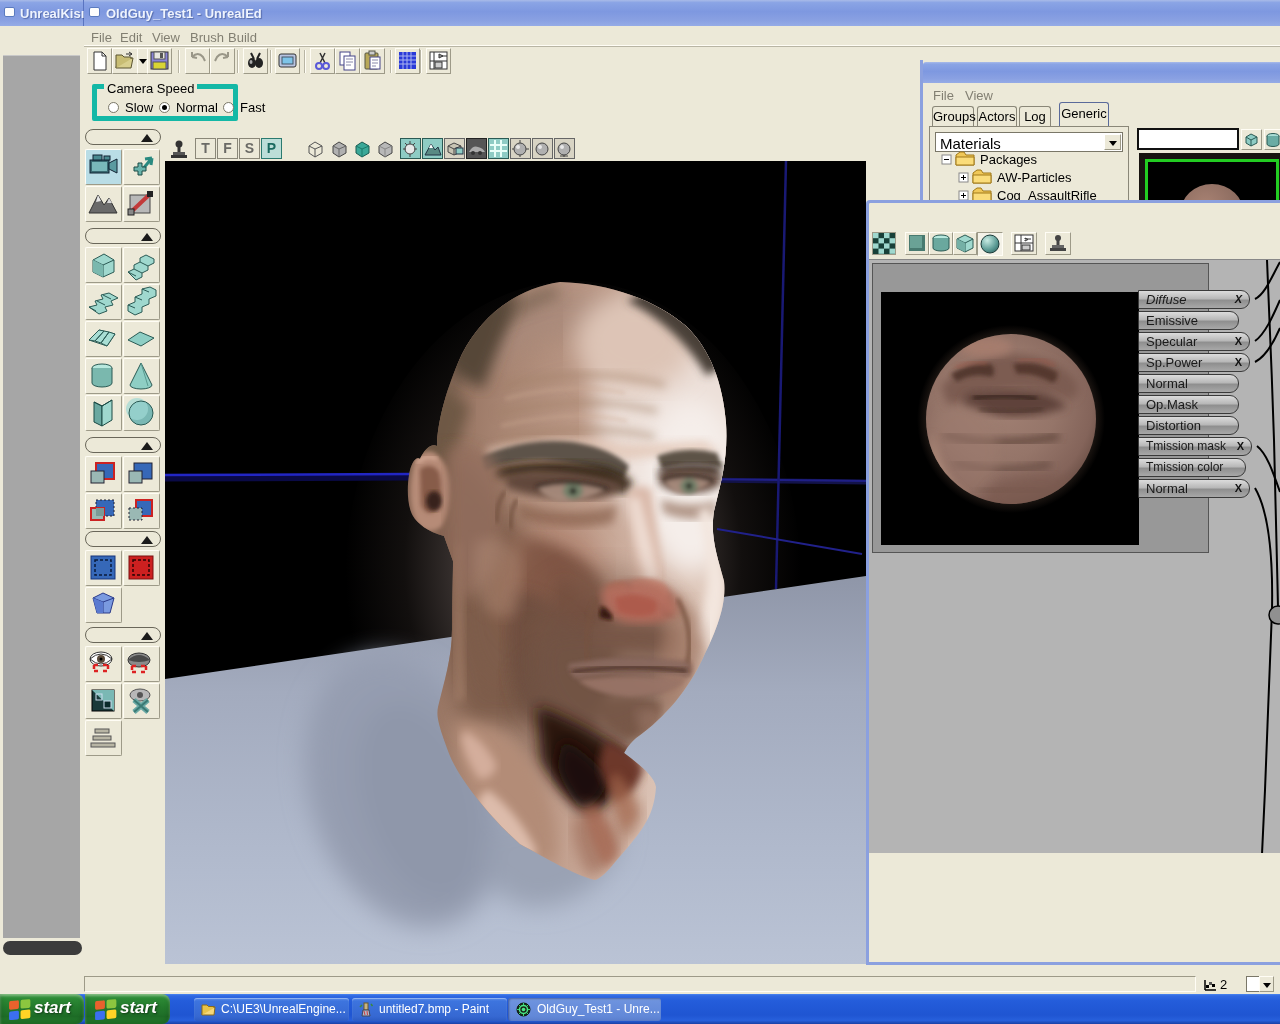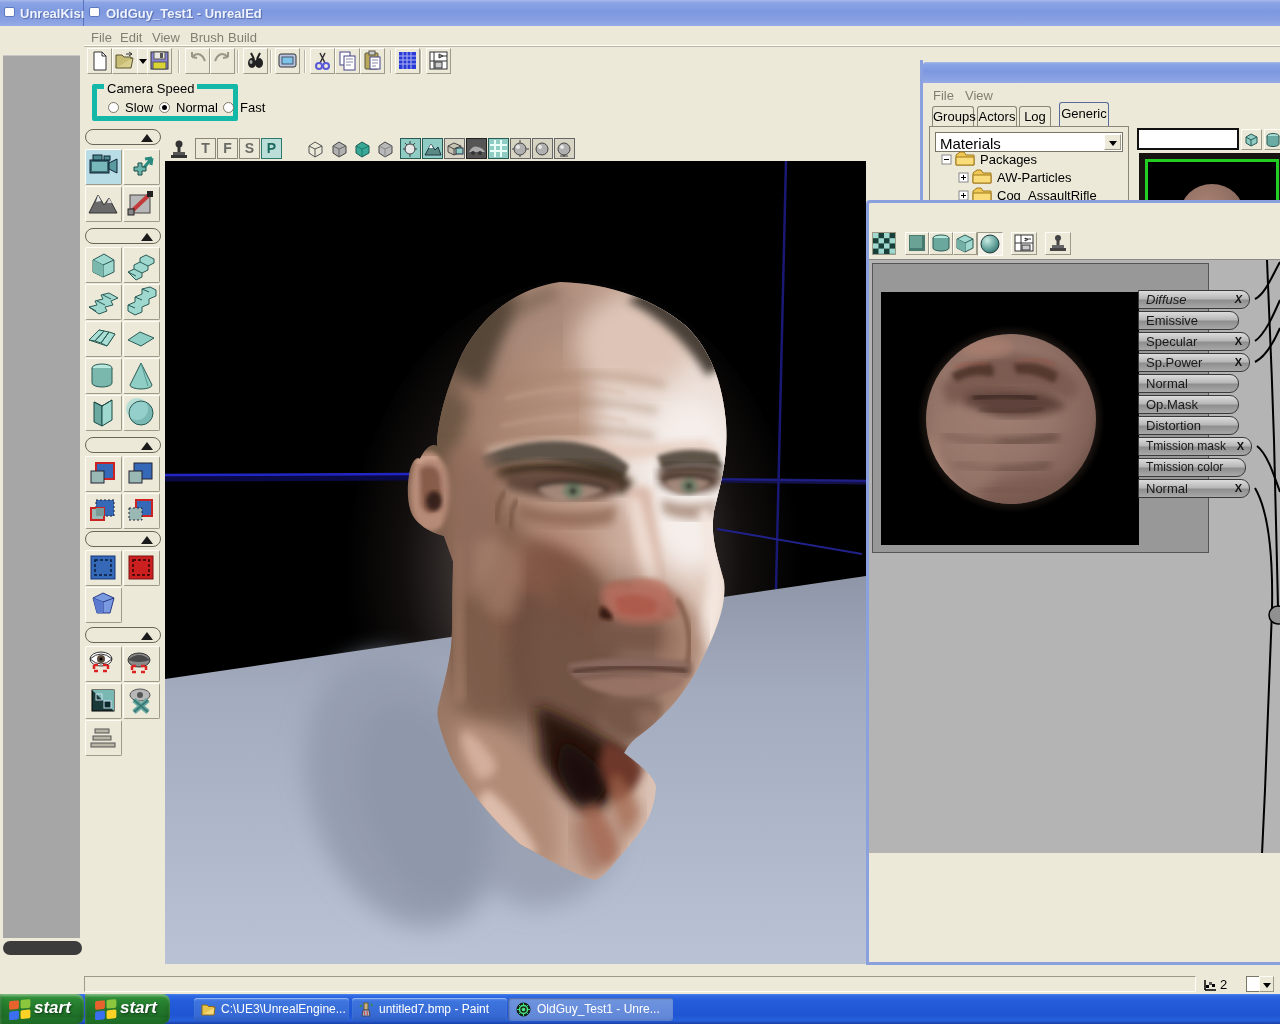--- a/index.html
+++ b/index.html
@@ -772,21 +772,21 @@
   </div>
   <div class="tsk" style="left:352px;width:155px;background:linear-gradient(180deg,#5488e8 0%,#3d74de 15%,#3668d2 80%,#2c5cc4 100%);box-shadow:inset 0 1px 1px rgba(255,255,255,0.4);">
     <svg style="position:absolute;left:7px;top:4px;" width="14" height="15">
         <rect x="5" y="1" width="4" height="7" fill="#c8b484" stroke="#6a5a2a"></rect>
         <path d="M4 8 h6 l1 6 h-8 z" fill="#b0b8c8" stroke="#445"></path>
         <path d="M5 9 l1 4 M8 9 l0.5 4" stroke="#d04040"></path>
         <path d="M3 3 l-2 2 M12 2 l1.5 2" stroke="#3a8a3a" stroke-width="1.5"></path>
       </svg>
     <span style="margin-left:27px;">untitled7.bmp - Paint</span>
   </div>
-  <div class="tsk" style="left:508px;width:165px;background:linear-gradient(180deg,#82a2e4 0%,#6d92de 15%,#6288d8 80%,#5a7ecc 100%);box-shadow:inset 1px 1px 2px rgba(20,40,100,0.5);">
+  <div class="tsk" style="left:508px;width:153px;background:linear-gradient(180deg,#82a2e4 0%,#6d92de 15%,#6288d8 80%,#5a7ecc 100%);box-shadow:inset 1px 1px 2px rgba(20,40,100,0.5);">
     <svg style="position:absolute;left:8px;top:4px;" width="15" height="15">
         <circle cx="7.5" cy="7.5" r="6.5" fill="#1a2a1a" stroke="#0a1a0a"></circle>
         <circle cx="7.5" cy="7.5" r="4" fill="none" stroke="#4ae888" stroke-width="1.5"></circle>
         <circle cx="7.5" cy="7.5" r="1.8" fill="#4ae888"></circle>
         <path d="M7.5 1 v2 M7.5 12 v2 M1 7.5 h2 M12 7.5 h2 M3 3 l1.5 1.5 M10.5 10.5 l1.5 1.5 M12 3 l-1.5 1.5 M4.5 10.5 L3 12" stroke="#3ad878"></path>
       </svg>
     <span style="margin-left:29px;">OldGuy_Test1 - Unre...</span>
   </div>
 </div>
 

